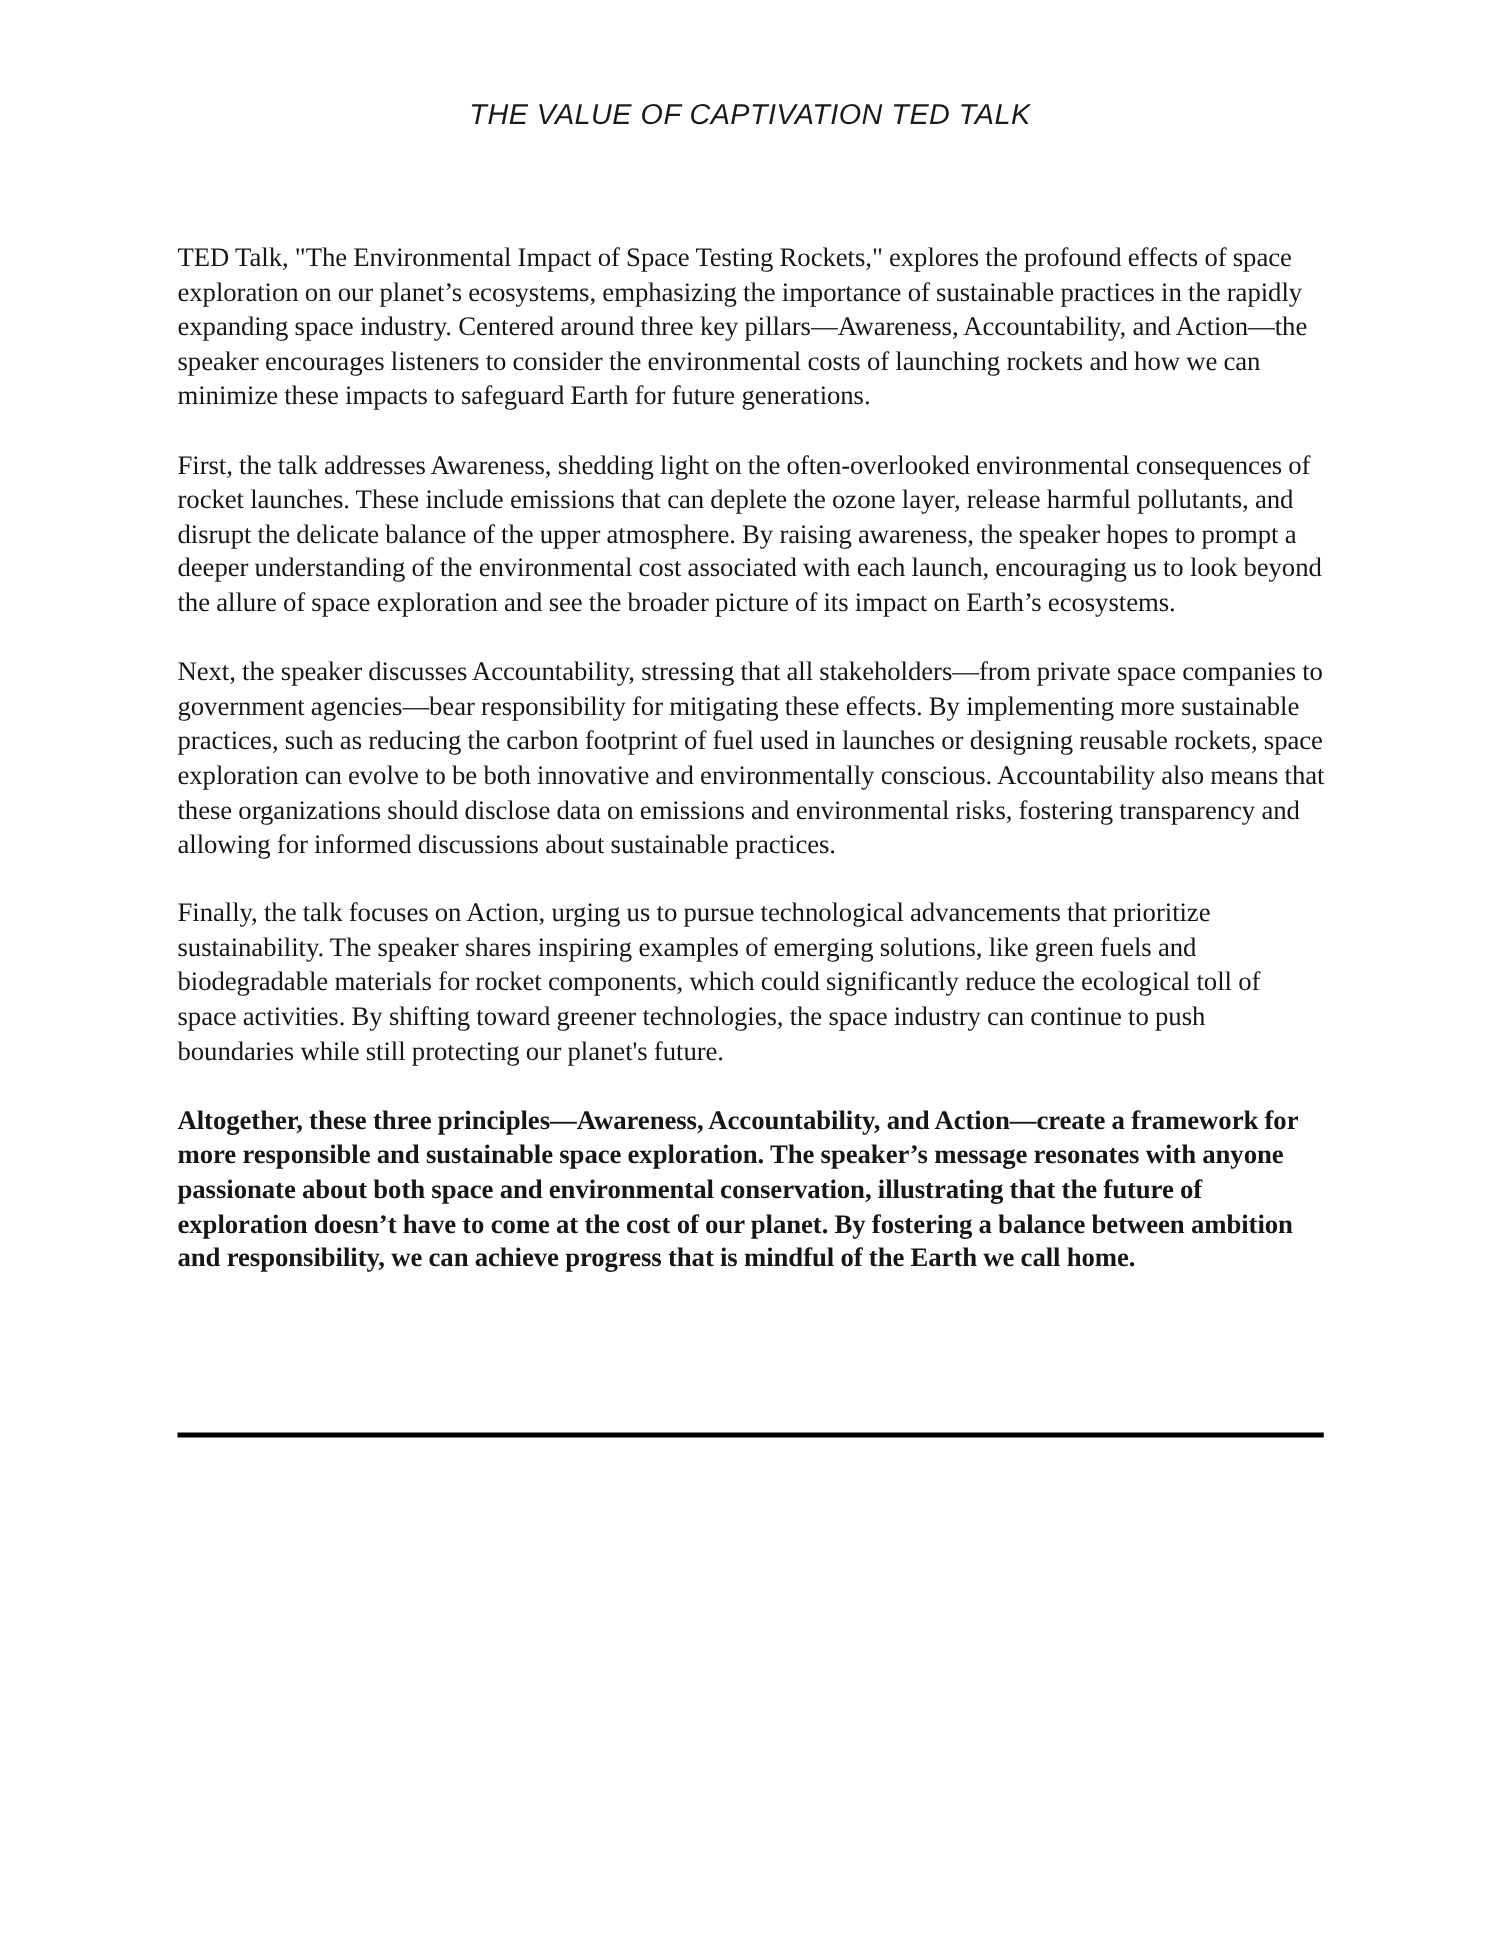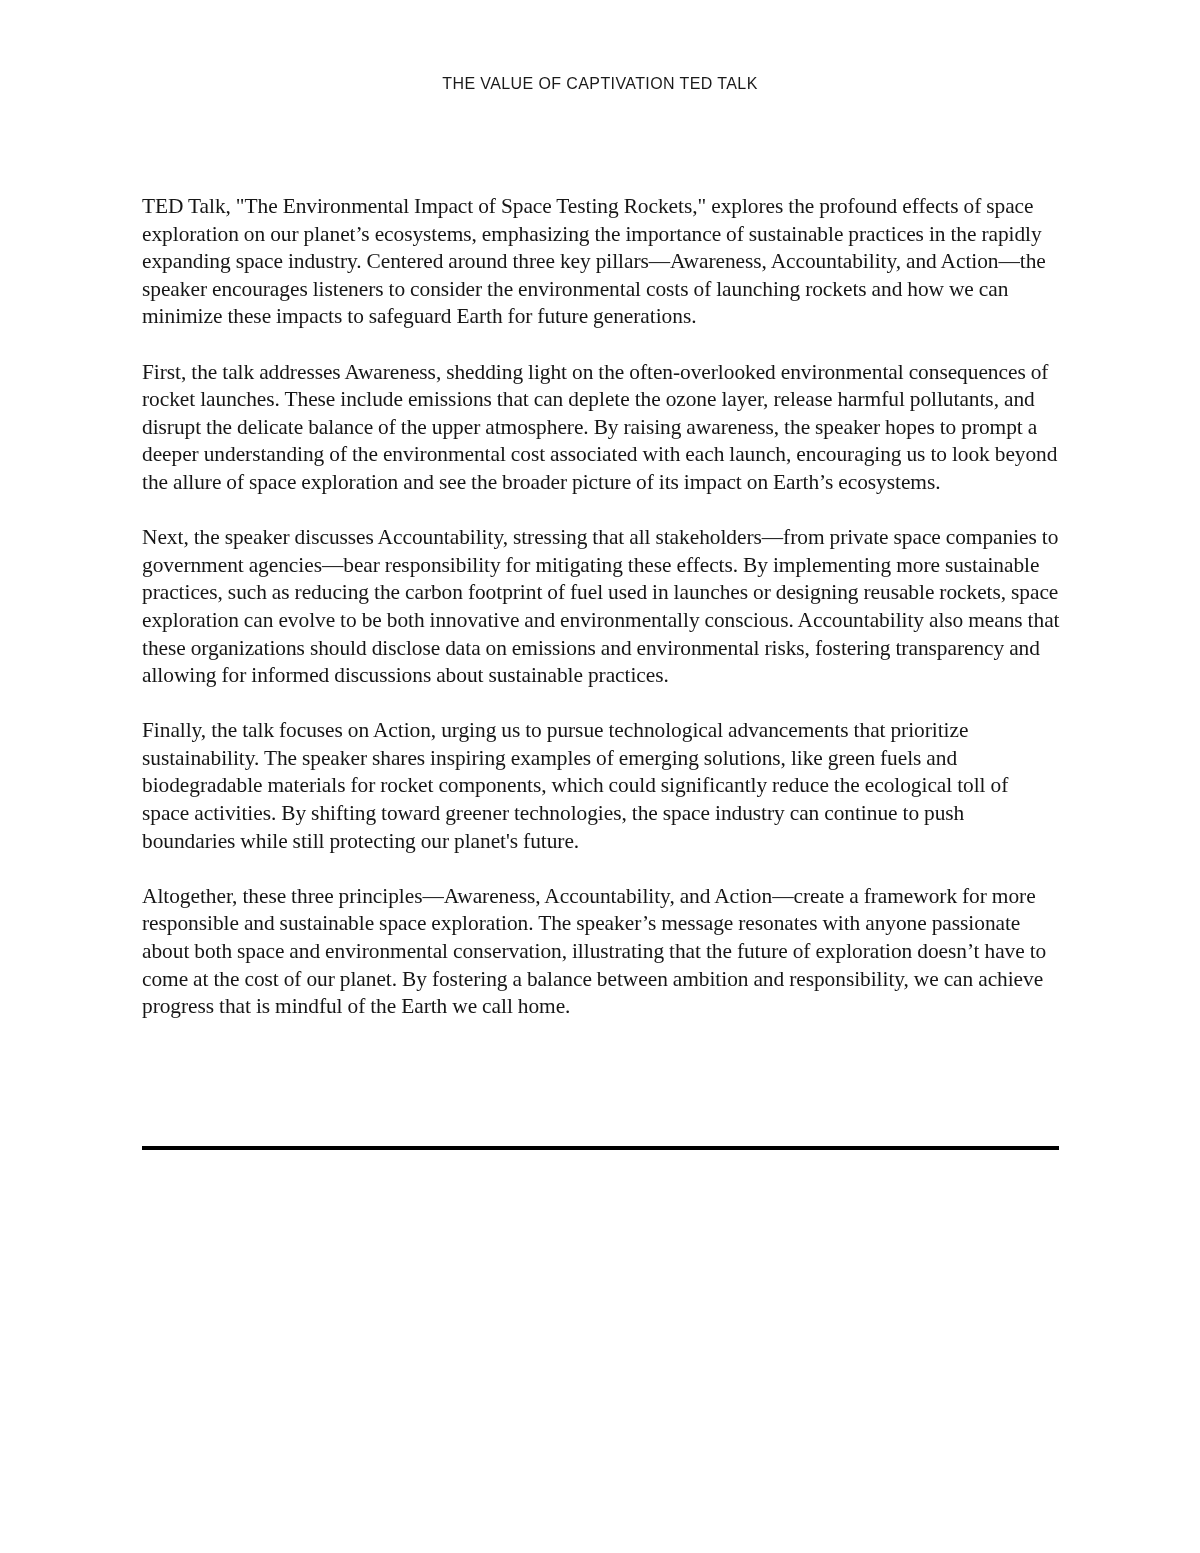--- a/index.html
+++ b/index.html
@@ -19,26 +19,27 @@
     box-sizing: border-box;
   }
 
   .doc-title {
     position: absolute;
     top: 63px;
     left: 0;
     width: 1200px;
     text-align: center;
     font-family: "Liberation Sans", sans-serif;
-    font-size: 16px;
+    font-size: 23px;
     font-weight: 400;
     letter-spacing: 0.4px;
     color: #1a1a1a;
     line-height: 1.2;
     white-space: nowrap;
+    font-style: italic;
   }
 
   .body-block {
     position: absolute;
     top: 193px;
     left: 142px;
     width: 918px;
   }
 
   .para {
@@ -47,20 +48,21 @@
     line-height: 27.6px;
     color: #161616;
     text-align: left;
     margin: 0 0 27.6px 0;
     letter-spacing: -0.05px;
     word-spacing: -0.3px;
   }
 
   .para:last-child {
     margin-bottom: 16px;
+    font-weight: bold;
   }
 
   .footer-rule {
     position: absolute;
     top: 1138px;
     left: 142px;
     width: 917px;
     height: 4px;
     background: #000000;
     border: 0;

